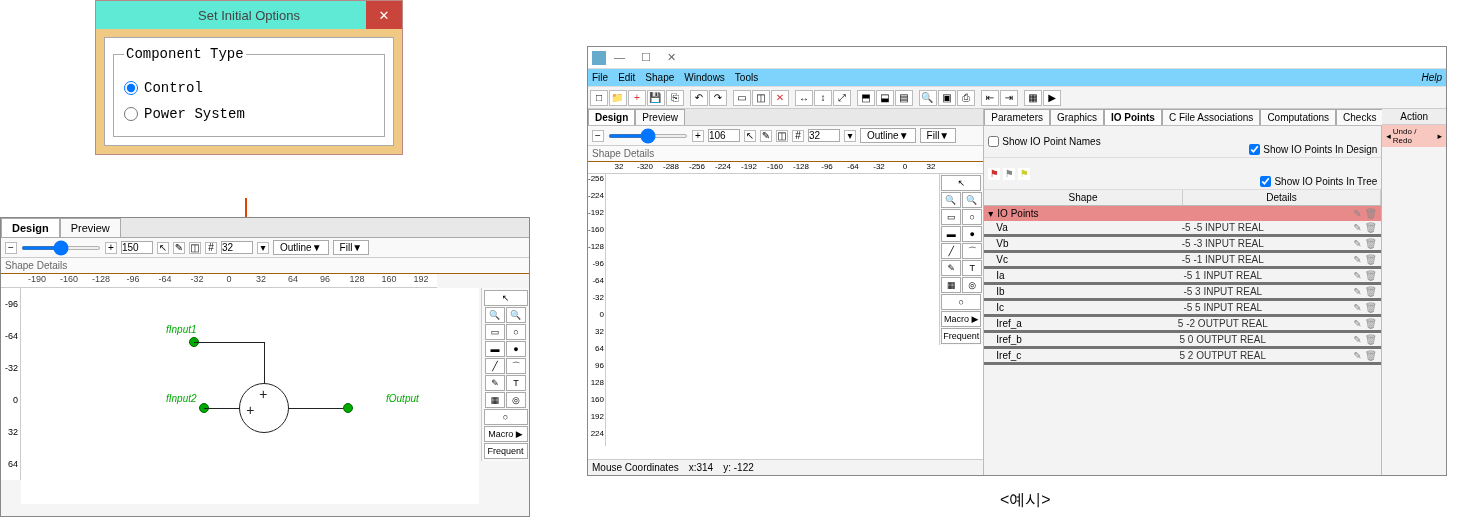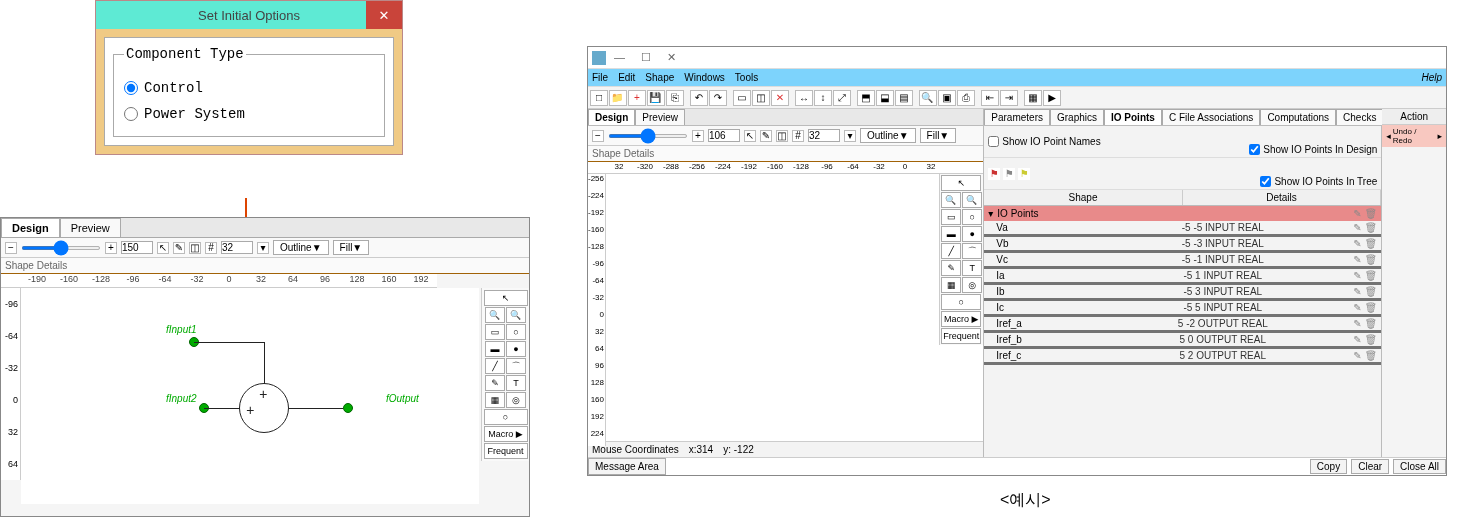--- a/index.html
+++ b/index.html
@@ -486,23 +486,15 @@
 
     <div class="rw-right">
       <div class="action-header">Action</div>
       <div class="undo-row">
         <span>◂</span>
         <span style="font-size:8px;margin:0 2px">Undo / Redo</span>
         <span>▸</span>
       </div>
     </div>
   </div>
-  <div class="rw-msg-area">
-    <div class="rw-msg-tab">Message Area</div>
-    <div class="rw-msg-btns">
-      <span>Copy</span>
-      <span>Clear</span>
-      <span>Close All</span>
-    </div>
-  </div>
 </div>
 
 <div class="caption">&lt;예시&gt;</div>
 
 </body></html>

